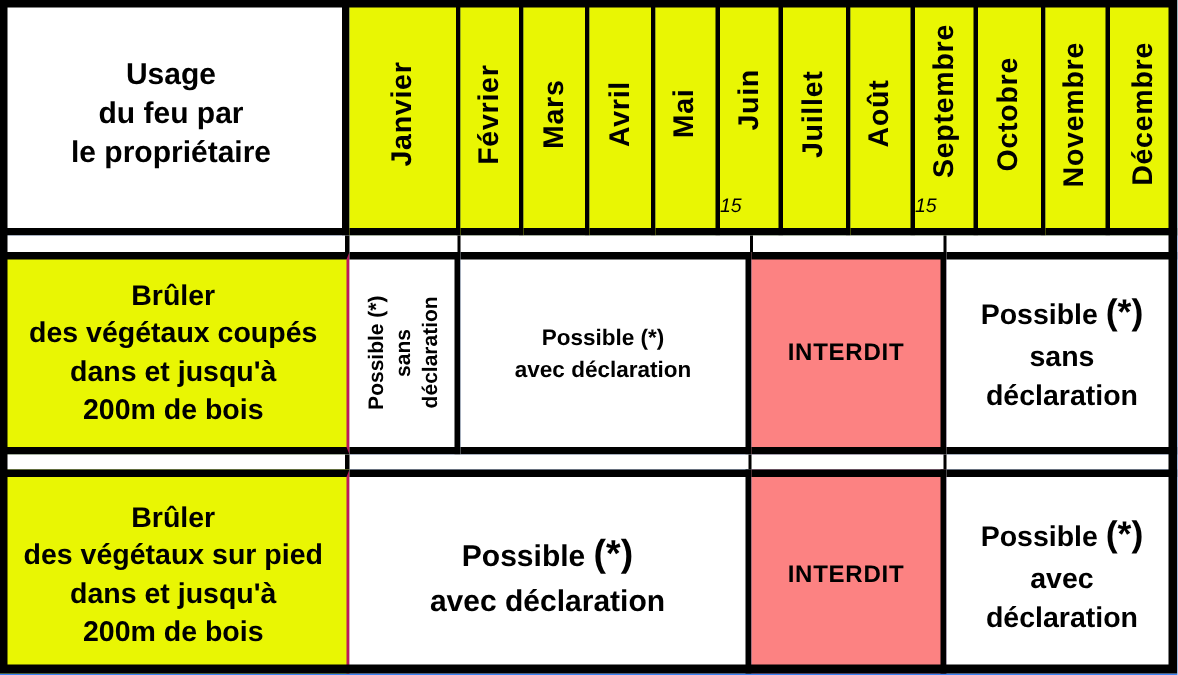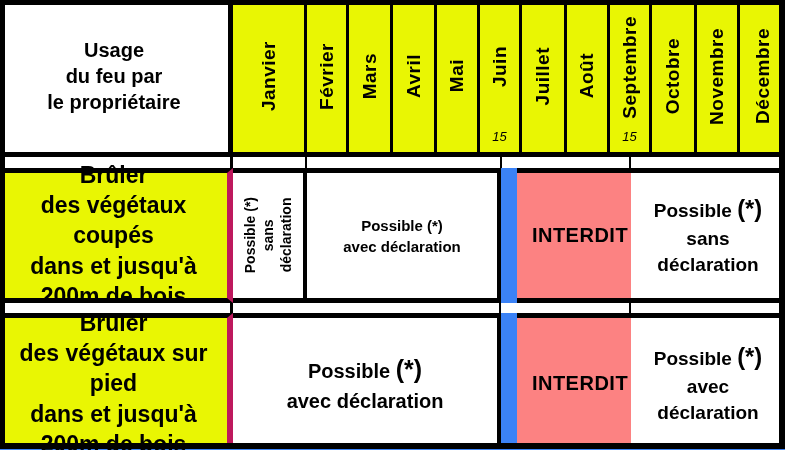--- a/index.html
+++ b/index.html
@@ -40,53 +40,52 @@
   .vtext {
     writing-mode: vertical-rl;
     transform: rotate(180deg);
     font-size: 19px;
     letter-spacing: 0.5px;
     font-weight: bold;
   }
   .note {
     position: absolute;
     left: 0; right: 0; bottom: 8px;
-    text-align: center;
+    text-align: left;
     font-style: italic;
     font-weight: normal;
     font-size: 13px;
   }
   
   .sep { position: absolute; left: 0; width: 785px; background: #fff; }
   .sep1 { top: 157px; height: 11px; }
   .sep2 { top: 303px; height: 10px; }
   .tick { position: absolute; top: 0; bottom: 0; width: 2px; background: #000; }
   
   .row1 { top: 168px; height: 135px; border-top: 5px solid #000; border-bottom: 5px solid #000; }
   .row2 { top: 313px; height: 136px; border-top: 5px solid #000; }
   .rowlabel {
     left: 0; width: 233px;
     background: var(--month-bg, #E9F603);
-    border-right: 6px solid #be185d;
-    font-size: 23px; line-height: 1.32;
+    border-right: 2px solid #be185d;
+    font-size: 19px; line-height: 1.32;
   }
   .vsmall {
     writing-mode: vertical-rl;
     transform: rotate(180deg);
     font-size: 14px;
     line-height: 1.3;
     font-weight: bold;
     white-space: pre-line;
     text-align: center;
   }
   .forbidden {
     background: var(--forbidden-bg, #FC8282);
-    font-size: 20px;
+    font-size: 16px;
     letter-spacing: 0.5px;
-    margin-left: 16px;
   }
   .poss-sm { font-size: 15px; line-height: 1.4; }
   .poss-md { font-size: 19px; line-height: 1.4; }
   .poss-lg { font-size: 20px; line-height: 1.4; }
   .bdr4 { border-right: 4px solid #000; }
   .star { font-size: 1.25em; }
   
   .frame {
     position: absolute;
     left: 0; top: 0;

